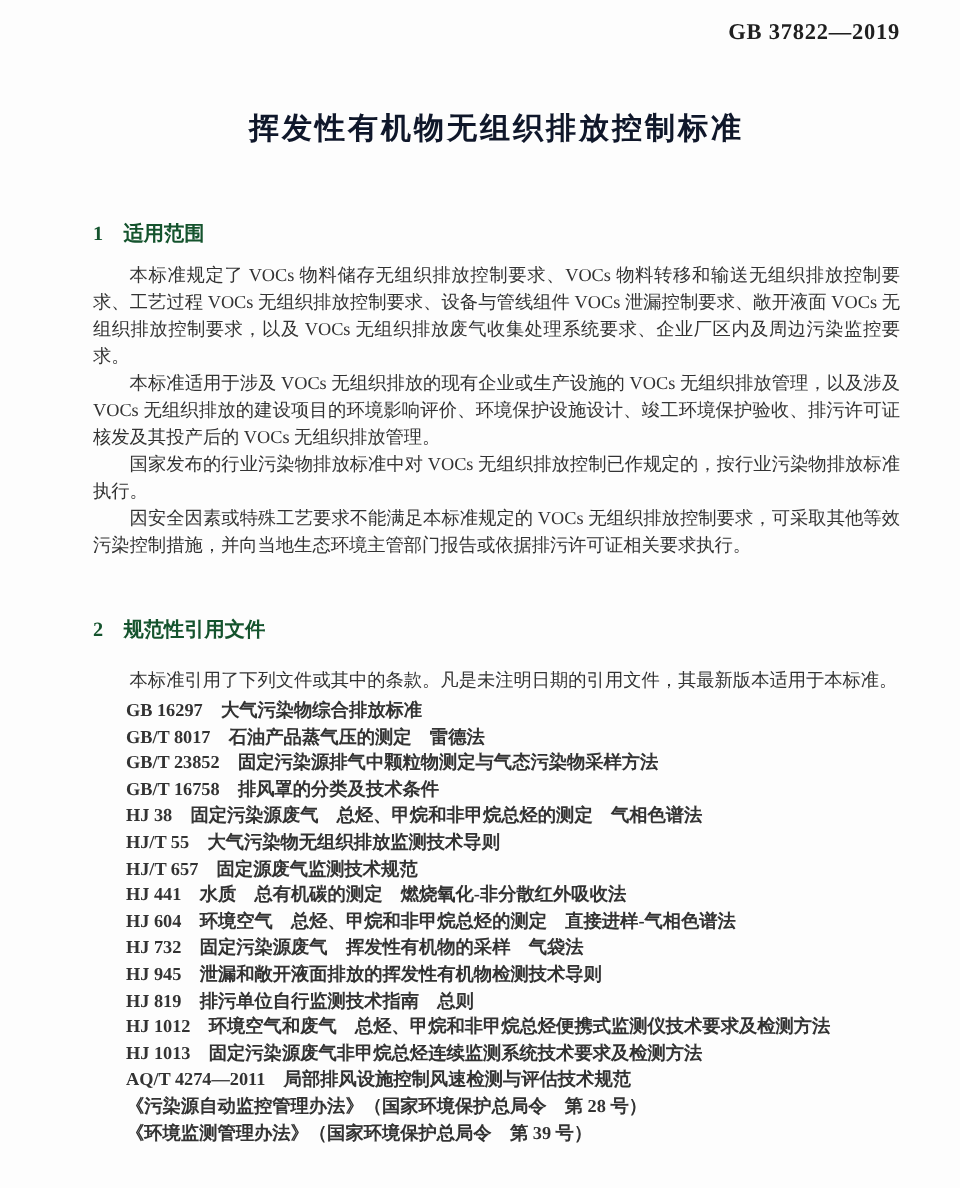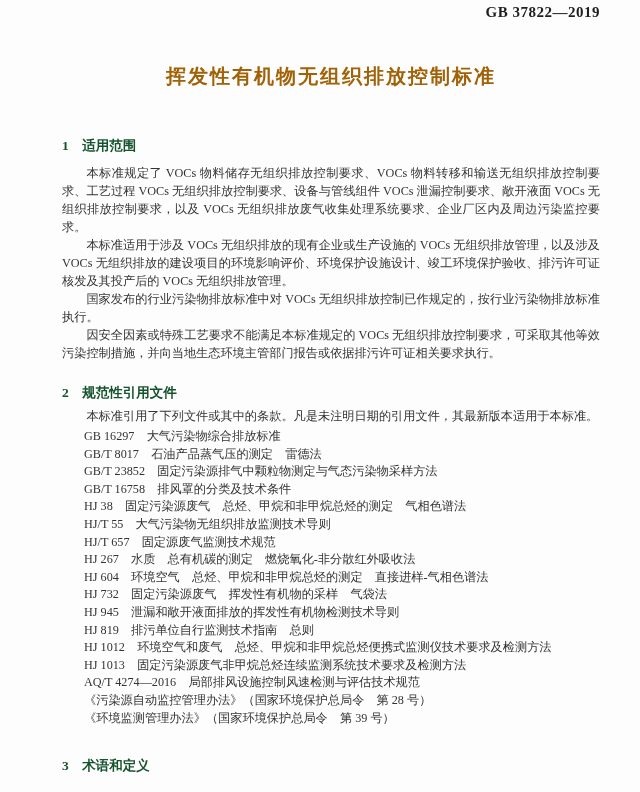--- a/index.html
+++ b/index.html
@@ -7,82 +7,83 @@
     padding: 0;
     background: #ffffff;
   }
   .page {
     position: relative;
     width: 640px;
     height: 792px;
     box-sizing: border-box;
     background: #fdfdfd;
     overflow: hidden;
-    padding: 3px 40px 0 62px;
+    padding: 13px 40px 0 62px;
     font-family: "Liberation Serif", serif;
     color: #333333;
   }
   .doc-number {
     text-align: right;
     font-weight: bold;
     font-size: 15px;
     line-height: 18px;
     color: #1f1f1f;
     letter-spacing: 0.5px;
   }
   .doc-title {
     margin: 42px 0 0 0;
     text-align: center;
     font-size: 20px;
     font-weight: bold;
     line-height: 26px;
-    color: #a16207;
+    color: #0f172a;
     letter-spacing: 2px;
   }
   .sec-heading {
     margin: 0;
     font-size: 13.5px;
     font-weight: bold;
     line-height: 18px;
     color: #14532d;
   }
   .sec-heading.first {
     margin-top: 48px;
   }
   .sec-heading.second {
-    margin-top: 22px;
+    margin-top: 39px;
   }
   .sec-heading.third {
     margin-top: 30px;
   }
   .body-para {
     margin: 0;
     font-size: 12.2px;
     line-height: 18px;
     text-align: justify;
     text-indent: 2em;
     color: #333333;
   }
   .para-group {
     margin-top: 9px;
   }
   .intro-para {
-    margin-top: 5px;
+    margin-top: 15px;
     white-space: nowrap;
   }
   .ref-list {
     list-style: none;
     margin: 3px 0 0 0;
     padding: 0 0 0 22px;
   }
   .ref-item {
     font-size: 12.2px;
     line-height: 17.6px;
     white-space: nowrap;
     color: #333333;
+    font-weight: bold;
   }
 </style>
 </head>
 <body>
 
 <div class="page">
 
   <div class="doc-number">GB 37822—2019</div>
 
   <h1 class="doc-title">挥发性有机物无组织排放控制标准</h1>
@@ -101,28 +102,28 @@
     <h2 class="sec-heading second">2　规范性引用文件</h2>
     <p class="body-para intro-para">本标准引用了下列文件或其中的条款。凡是未注明日期的引用文件，其最新版本适用于本标准。</p>
     <ul class="ref-list">
       <li class="ref-item">GB 16297　大气污染物综合排放标准</li>
       <li class="ref-item">GB/T 8017　石油产品蒸气压的测定　雷德法</li>
       <li class="ref-item">GB/T 23852　固定污染源排气中颗粒物测定与气态污染物采样方法</li>
       <li class="ref-item">GB/T 16758　排风罩的分类及技术条件</li>
       <li class="ref-item">HJ 38　固定污染源废气　总烃、甲烷和非甲烷总烃的测定　气相色谱法</li>
       <li class="ref-item">HJ/T 55　大气污染物无组织排放监测技术导则</li>
       <li class="ref-item">HJ/T 657　固定源废气监测技术规范</li>
-      <li class="ref-item">HJ 267　水质　总有机碳的测定　燃烧氧化-非分散红外吸收法</li>
+      <li class="ref-item">HJ 441　水质　总有机碳的测定　燃烧氧化-非分散红外吸收法</li>
       <li class="ref-item">HJ 604　环境空气　总烃、甲烷和非甲烷总烃的测定　直接进样-气相色谱法</li>
       <li class="ref-item">HJ 732　固定污染源废气　挥发性有机物的采样　气袋法</li>
       <li class="ref-item">HJ 945　泄漏和敞开液面排放的挥发性有机物检测技术导则</li>
       <li class="ref-item">HJ 819　排污单位自行监测技术指南　总则</li>
       <li class="ref-item">HJ 1012　环境空气和废气　总烃、甲烷和非甲烷总烃便携式监测仪技术要求及检测方法</li>
       <li class="ref-item">HJ 1013　固定污染源废气非甲烷总烃连续监测系统技术要求及检测方法</li>
-      <li class="ref-item">AQ/T 4274—2016　局部排风设施控制风速检测与评估技术规范</li>
+      <li class="ref-item">AQ/T 4274—2011　局部排风设施控制风速检测与评估技术规范</li>
       <li class="ref-item">《污染源自动监控管理办法》（国家环境保护总局令　第 28 号）</li>
       <li class="ref-item">《环境监测管理办法》（国家环境保护总局令　第 39 号）</li>
     </ul>
   </section>
 
   <section>
     <h2 class="sec-heading third">3　术语和定义</h2>
 
   </section>
 

